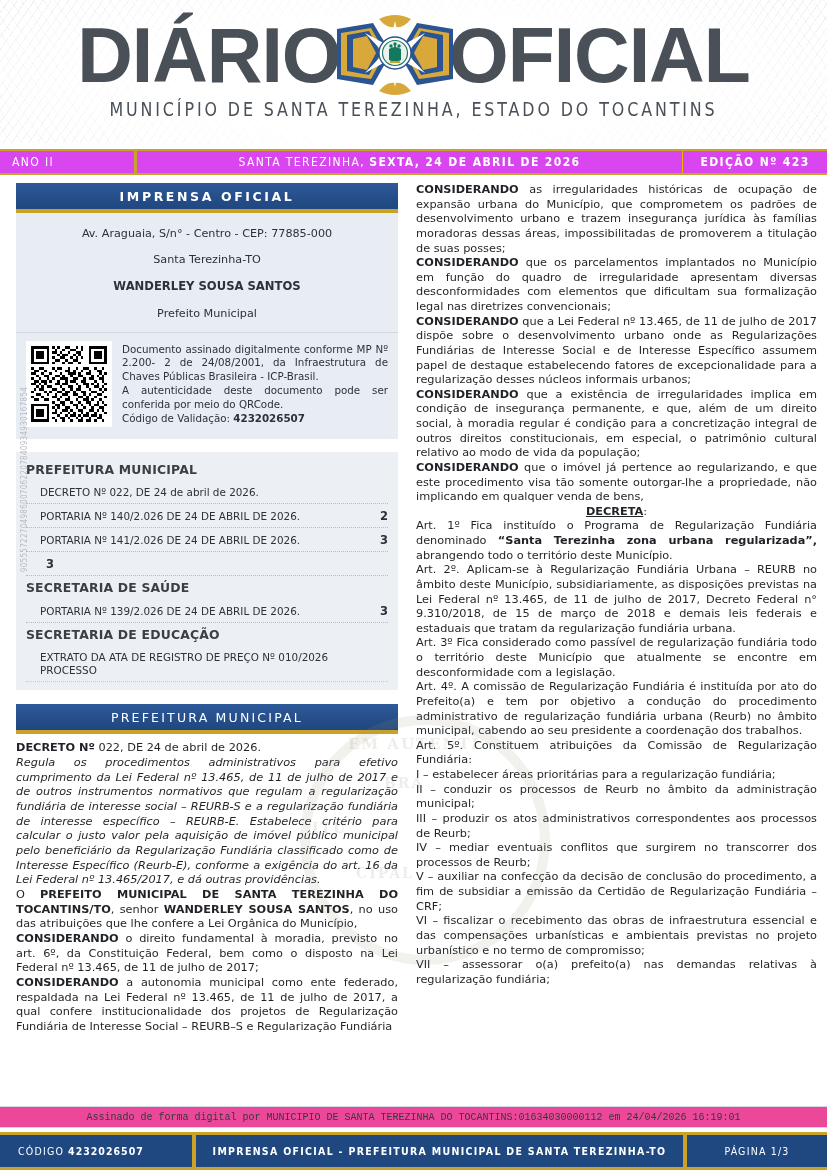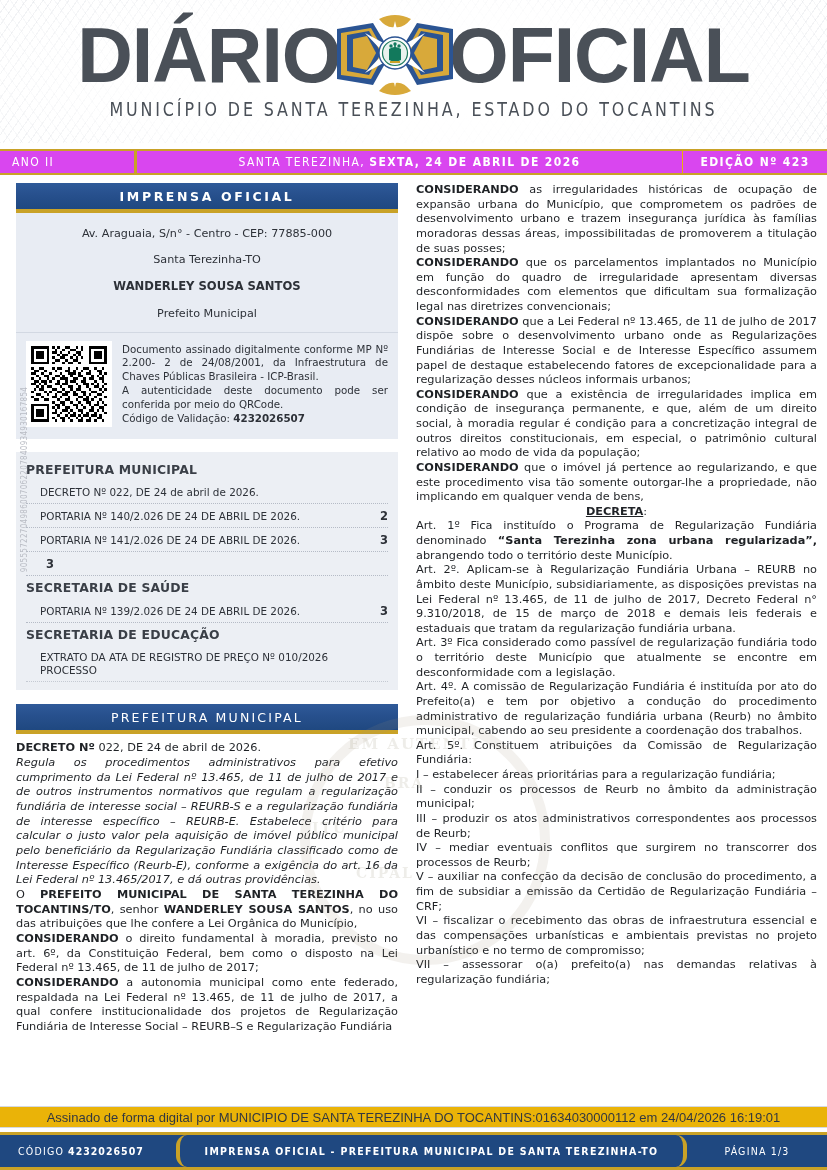--- a/index.html
+++ b/index.html
@@ -240,28 +240,28 @@
   .wm-t2 { left: 384px; top: 600px; font-size: 14px; }
   .wm-t3 { left: 312px; top: 645px; font-size: 14px; }
   .wm-t4 { left: 356px; top: 690px; font-size: 14px; }
 
   
   .sign-strip {
     position: absolute;
     left: 0; right: 0;
     bottom: 42px;
     height: 22px;
-    background: #eab308;
+    background: #ec4899;
     border-top: 1px solid #d4d9e2;
     border-bottom: 1px solid #d4d9e2;
     display: flex;
     align-items: center;
     justify-content: center;
-    font-family: Liberation Sans, sans-serif;
-    font-size: 13px;
+    font-family: Liberation Mono, monospace;
+    font-size: 10px;
     color: #33383f;
   }
 
   
   .footer {
     position: absolute;
     left: 0; right: 0; bottom: 0;
     height: 38px;
     display: flex;
     background: #1f4880;
@@ -270,30 +270,29 @@
   }
   .f-cell {
     display: flex;
     align-items: center;
     color: #ffffff;
     font-family: "DejaVu Sans Condensed", "Liberation Sans Narrow", "Liberation Sans", sans-serif;
     font-size: 10.5px;
     letter-spacing: 1.2px;
     white-space: nowrap;
   }
-  .f-left  { width: 176px; padding-left: 18px; }
+  .f-left  { width: 192px; padding-left: 18px; }
   .f-left b { font-weight: 700; margin-left: 4px; letter-spacing: 1px; }
   .f-mid   {
     flex: 1;
     justify-content: center;
     font-weight: 700;
     border-left: 4px solid #c9a227;
     border-right: 4px solid #c9a227;
     letter-spacing: 1.3px;
-    border-radius: 11px;
   }
   .f-right { width: 140px; justify-content: center; }
 </style>
 </head>
 <body>
 
 <div class="masthead">
   <div class="masthead-texture"></div>
   <div class="masthead-fade"></div>
   <div class="masthead-inner">

